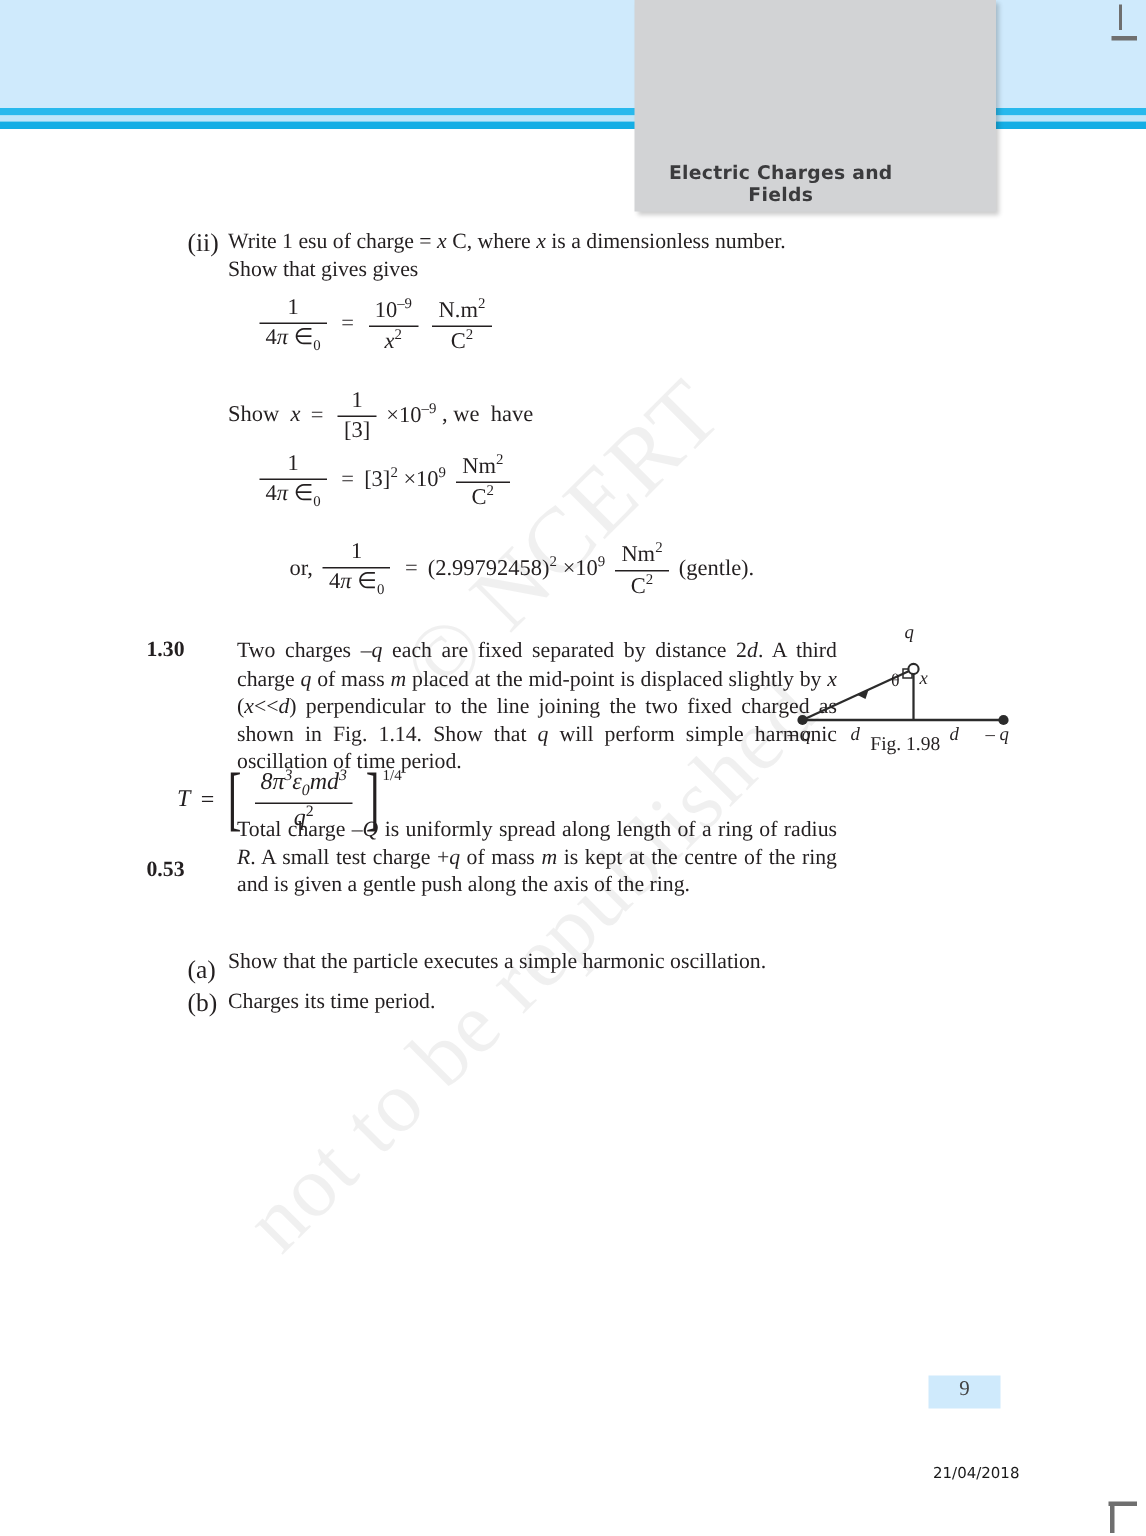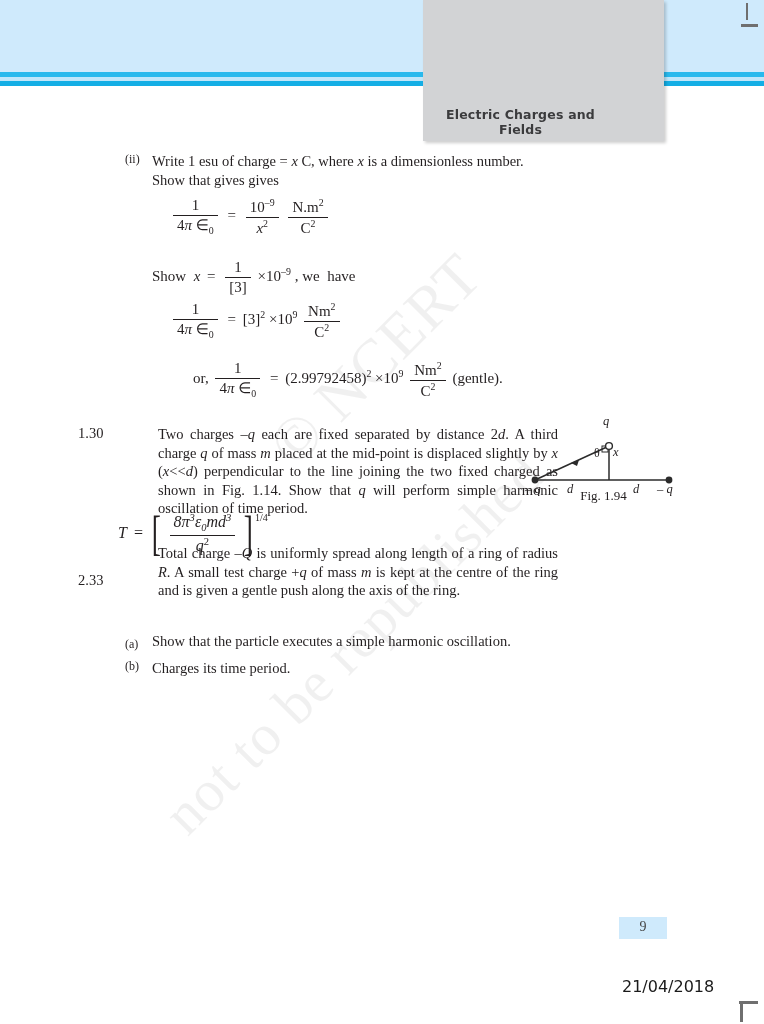--- a/index.html
+++ b/index.html
@@ -40,26 +40,26 @@
     font-family:"Liberation Serif", serif;font-weight:400;pointer-events:none;
     font-size:62px;letter-spacing:1px;
   }
   .wm-1{left:255px;top:430px;transform:rotate(-45deg);transform-origin:left top;}
   .wm-2{left:150px;top:800px;transform:rotate(-45deg);transform-origin:left top;font-size:58px;}
 
   
   .content{position:absolute;left:0;top:0;width:764px;}
   .q-num{
     position:absolute;left:78px;width:45px;
-    font-family:"Liberation Serif", serif;font-weight:400;font-size:14.5px;
+    font-family:"Liberation Serif", serif;font-weight:700;font-size:14.5px;text-align:right;
   }
   .q-body{position:absolute;left:125px;width:400px;font-size:14.5px;line-height:18.6px;margin-left:33px;}
   .q-body.justify{text-align:justify;}
 
-  .sub-label{position:absolute;left:125px;width:35px;font-size:12px;}
+  .sub-label{position:absolute;left:125px;width:35px;font-size:17px;}
   .sub-body{position:absolute;left:152px;width:380px;font-size:14.5px;line-height:18.6px;}
 
   i,em{font-style:italic;}
 
   
   .math{position:absolute;font-family:"Liberation Serif", serif;font-size:15px;white-space:nowrap;}
   .frac{display:inline-block;vertical-align:middle;text-align:center;margin:0 3px;}
   .frac .num{display:block;padding:0 4px;border-bottom:1.1px solid #231f20;line-height:1.18;}
   .frac .den{display:block;padding:0 4px;line-height:1.22;}
   sup{font-size:.66em;vertical-align:super;}
@@ -77,21 +77,21 @@
   
   .page-num-box{
     position:absolute;left:619px;top:917px;width:48px;height:22px;background:#cfeafc;
   }
   .page-num{
     position:absolute;left:619px;top:919px;width:48px;text-align:center;
     font-size:14px;color:#444;
   }
   .date-stamp{
     position:absolute;left:622px;top:977px;
-    font-family:"DejaVu Sans", sans-serif;font-size:16px;color:#1a1a1a;
+    font-family:"DejaVu Sans", sans-serif;font-size:10px;color:#1a1a1a;
   }
 </style>
 </head>
 <body>
 
 <div class="band-bg"></div>
 <div class="band-line1"></div>
 <div class="band-line-gap"></div>
 <div class="band-line2"></div>
 
@@ -208,23 +208,23 @@
       <circle cx="88" cy="28" r="3.4" fill="#ffffff" stroke="#2b2b2b" stroke-width="1.4"></circle>
     </svg>
     <div style="position:absolute;left:82px;top:-4px;font-size:12.5px;font-style:italic;">q</div>
     <div style="position:absolute;left:73px;top:28px;font-size:12px;">θ</div>
     <div style="position:absolute;left:92px;top:27px;font-size:12.5px;font-style:italic;">x</div>
     <div style="position:absolute;left:4px;top:64px;font-size:12.5px;font-style:italic;">– q</div>
     <div style="position:absolute;left:136px;top:64px;font-size:12.5px;font-style:italic;">– q</div>
     <div style="position:absolute;left:46px;top:64px;font-size:12.5px;font-style:italic;">d</div>
     <div style="position:absolute;left:112px;top:64px;font-size:12.5px;font-style:italic;">d</div>
   </div>
-  <div class="fig-caption">Fig.  1.94</div>
-
-  <div class="q-num" style="top:572px;">2.33</div>
+  <div class="fig-caption">Fig.  1.98</div>
+
+  <div class="q-num" style="top:572px;">0.53</div>
   <div class="q-body justify" style="top:544px;width:400px;">
     Total charge –<i>Q</i> is uniformly spread along length of a ring of
     radius <i>R</i>. A small test charge +<i>q</i> of mass <i>m</i> is kept at the centre
     of the ring and is given a gentle push along the axis of the ring.
   </div>
 
   <div class="sub-label" style="top:637px;">(a)</div>
   <div class="sub-body" style="top:632px;">Show that the particle executes a simple harmonic oscillation.</div>
 
   <div class="sub-label" style="top:659px;">(b)</div>

